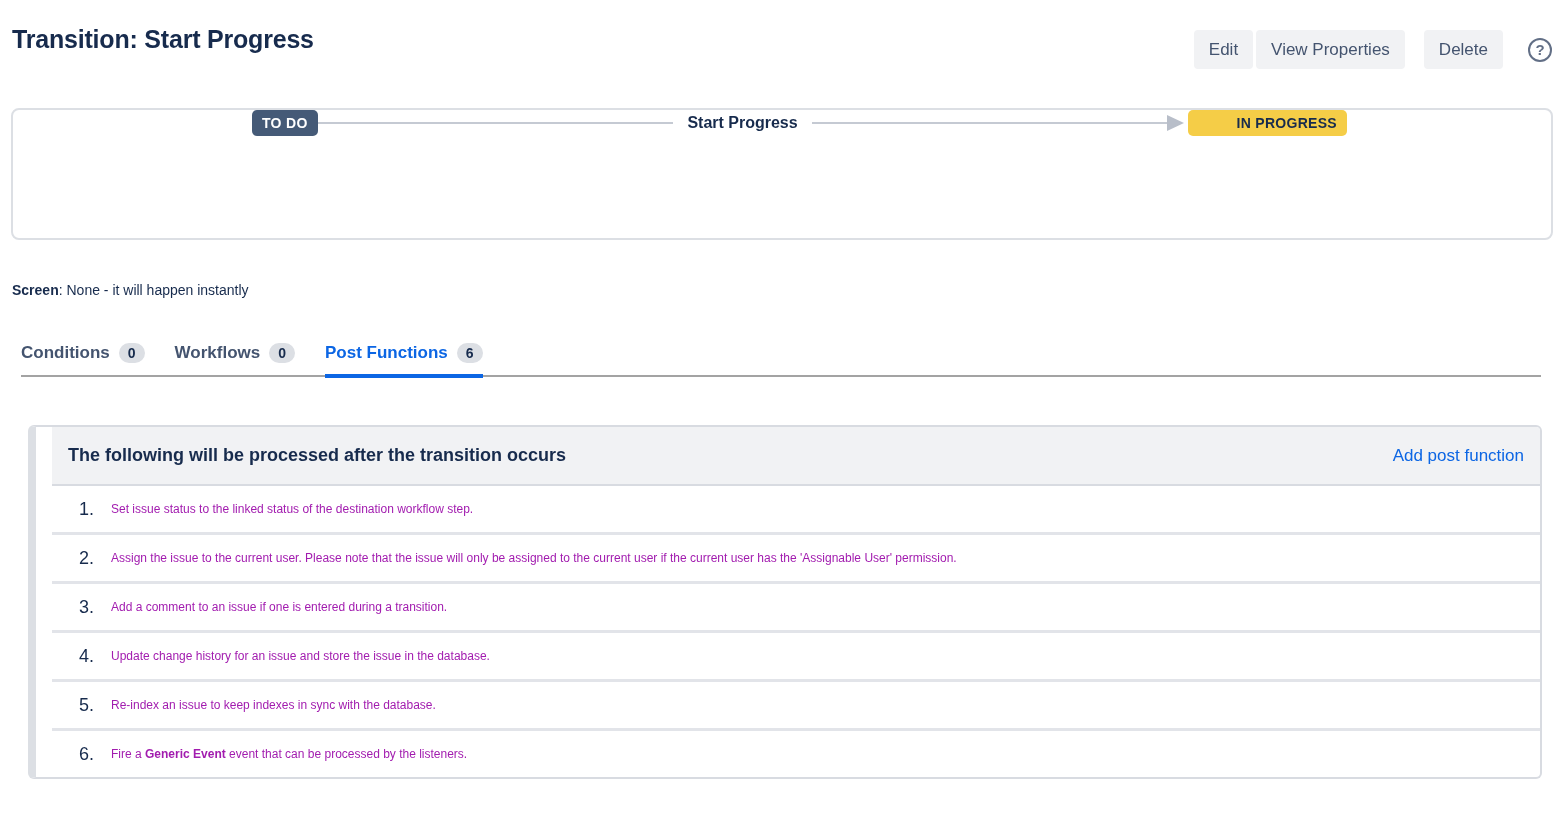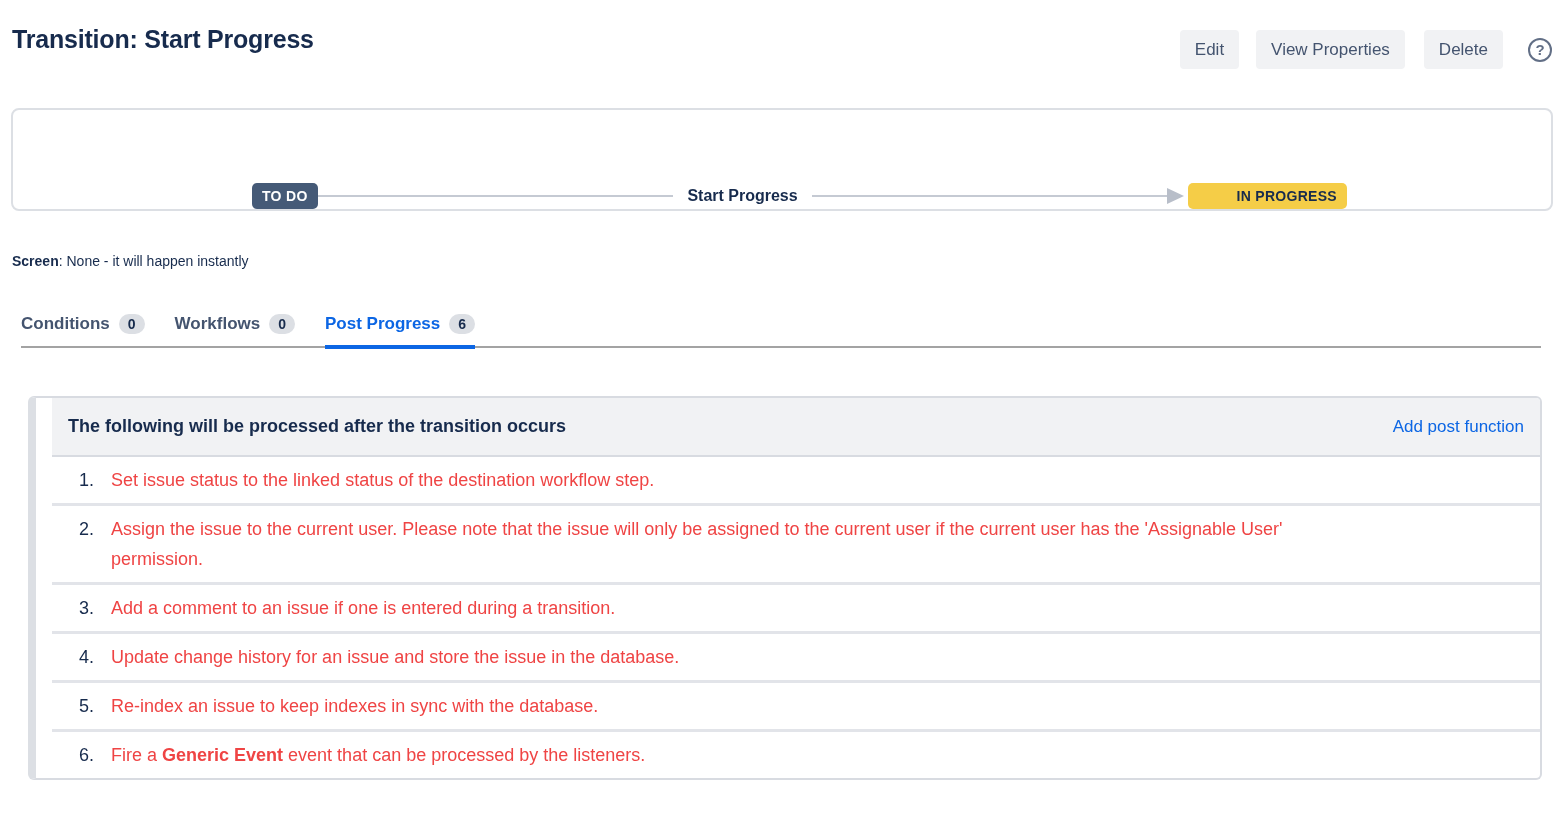--- a/index.html
+++ b/index.html
@@ -16,33 +16,33 @@
   .breadcrumb a { color:#0C66E4; text-decoration:none; cursor:pointer; }
   .crumb-sep { color:#44546F; padding:0 9px; }
   .page-title { font-size:25px; font-weight:700; color:#172B4D; margin-top:9px; letter-spacing:-0.2px; }
 
   .toolbar { display:flex; align-items:center; margin-top:14px; }
   .btn {
     background:#F1F2F4; color:#44546F; border:none; border-radius:4px;
     font-family:inherit; font-size:17px; height:39px; padding:0 15px;
     cursor:pointer; white-space:nowrap;
   }
-  .btn-group { display:flex; gap:17px; }
+  .btn-group { display:flex; gap:3px; }
   .gap-md { width:19px; } .gap-lg { width:25px; }
   .help-icon {
     width:24px; height:24px; border:2px solid #626F86; border-radius:50%;
     color:#626F86; font-size:15px; font-weight:700; display:grid; place-items:center;
     cursor:pointer; user-select:none;
   }
 
   
   .panel {
-    margin:39px 11px 0 11px; height:103px;
+    margin:39px 11px 0 11px; height:132px;
     border:2px solid #DCDFE4; border-radius:8px;
-    display:flex; align-items:flex-end;
+    display:flex; align-items:flex-start;
   }
   .flow { display:flex; align-items:center; width:100%; margin:0 204px 0 239px; }
   .lozenge {
     font-size:14px; font-weight:700; letter-spacing:0.3px;
     padding:5px 10px; border-radius:5px; white-space:nowrap;
   }
   .lozenge.from { background:#455A77; color:#ffffff; }
   .lozenge.to   { background:#F5CD47; color:#172B4D;padding-left:48px; }
   .connector { flex:1 1 0; height:2px; background:#C5CAD3; }
   .flow-label { font-size:16px; font-weight:700; color:#172B4D; padding:0 14px; white-space:nowrap; }
@@ -85,21 +85,21 @@
   }
   .pf-header-title { font-size:18px; font-weight:700; color:#172B4D; }
   .pf-add-link { font-size:17px; color:#0C66E4; text-decoration:none; cursor:pointer; }
   .pf-row { display:flex; border-top:3px solid #E2E4E9; }
   .pf-row:first-of-type { border-top:none; }
   .pf-num {
     width:42px; flex:0 0 42px; text-align:right;
     font-size:18px; padding:8px 0; line-height:30px; color:#172B4D;
   }
   .pf-text {
-    font-size:18px; line-height:30px; color:#ef4444;
+    font-size:12px; line-height:30px; color:#a21caf;
     padding:8px 16px 8px 17px; max-width:1300px;
   }
   .pf-text strong { font-weight:700; }
 </style>
 </head>
 <body>
 
 <div class="top">
   <div>
     <div class="page-title">Transition: Start Progress</div>
@@ -132,21 +132,21 @@
 <div class="tabs">
   <div class="tab">
     <span>Conditions</span>
     <span class="count">0</span>
   </div>
   <div class="tab">
     <span>Workflows</span>
     <span class="count">0</span>
   </div>
   <div class="tab active">
-    <span>Post Progress</span>
+    <span>Post Functions</span>
     <span class="count">6</span>
   </div>
 </div>
 
 <div class="pf-table">
   <div class="pf-header">
     <span class="pf-header-title">The following will be processed after the transition occurs</span>
     <a class="pf-add-link">Add post function</a>
   </div>
   <div>

